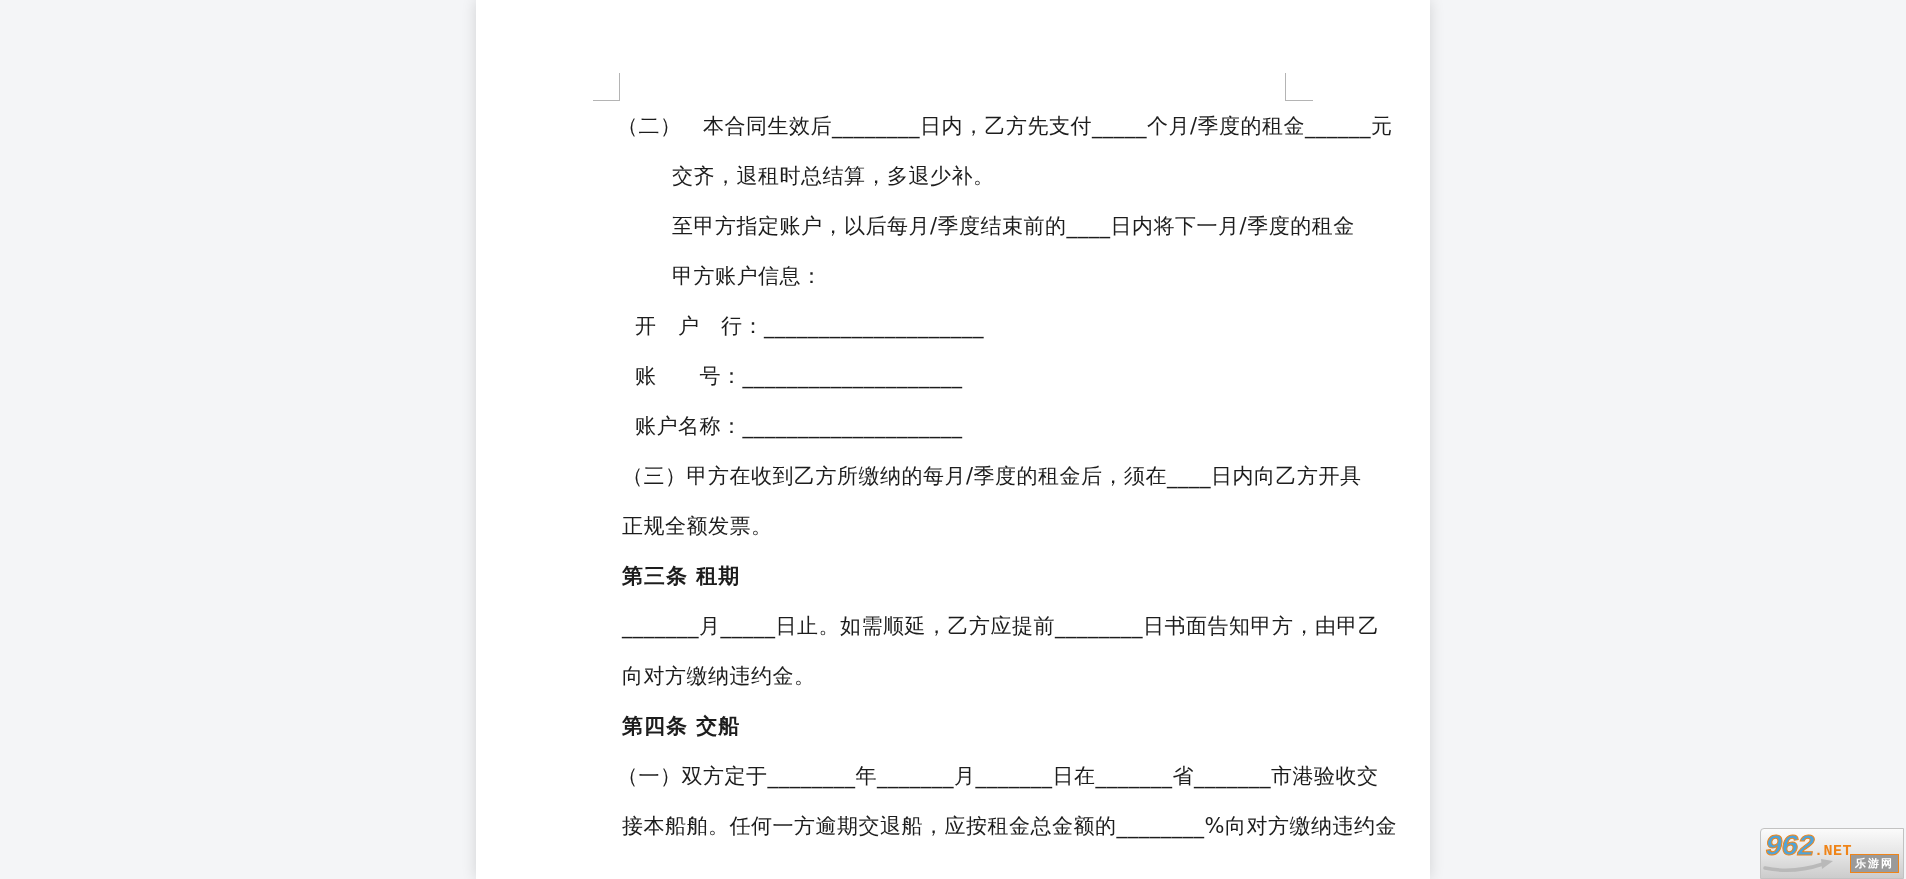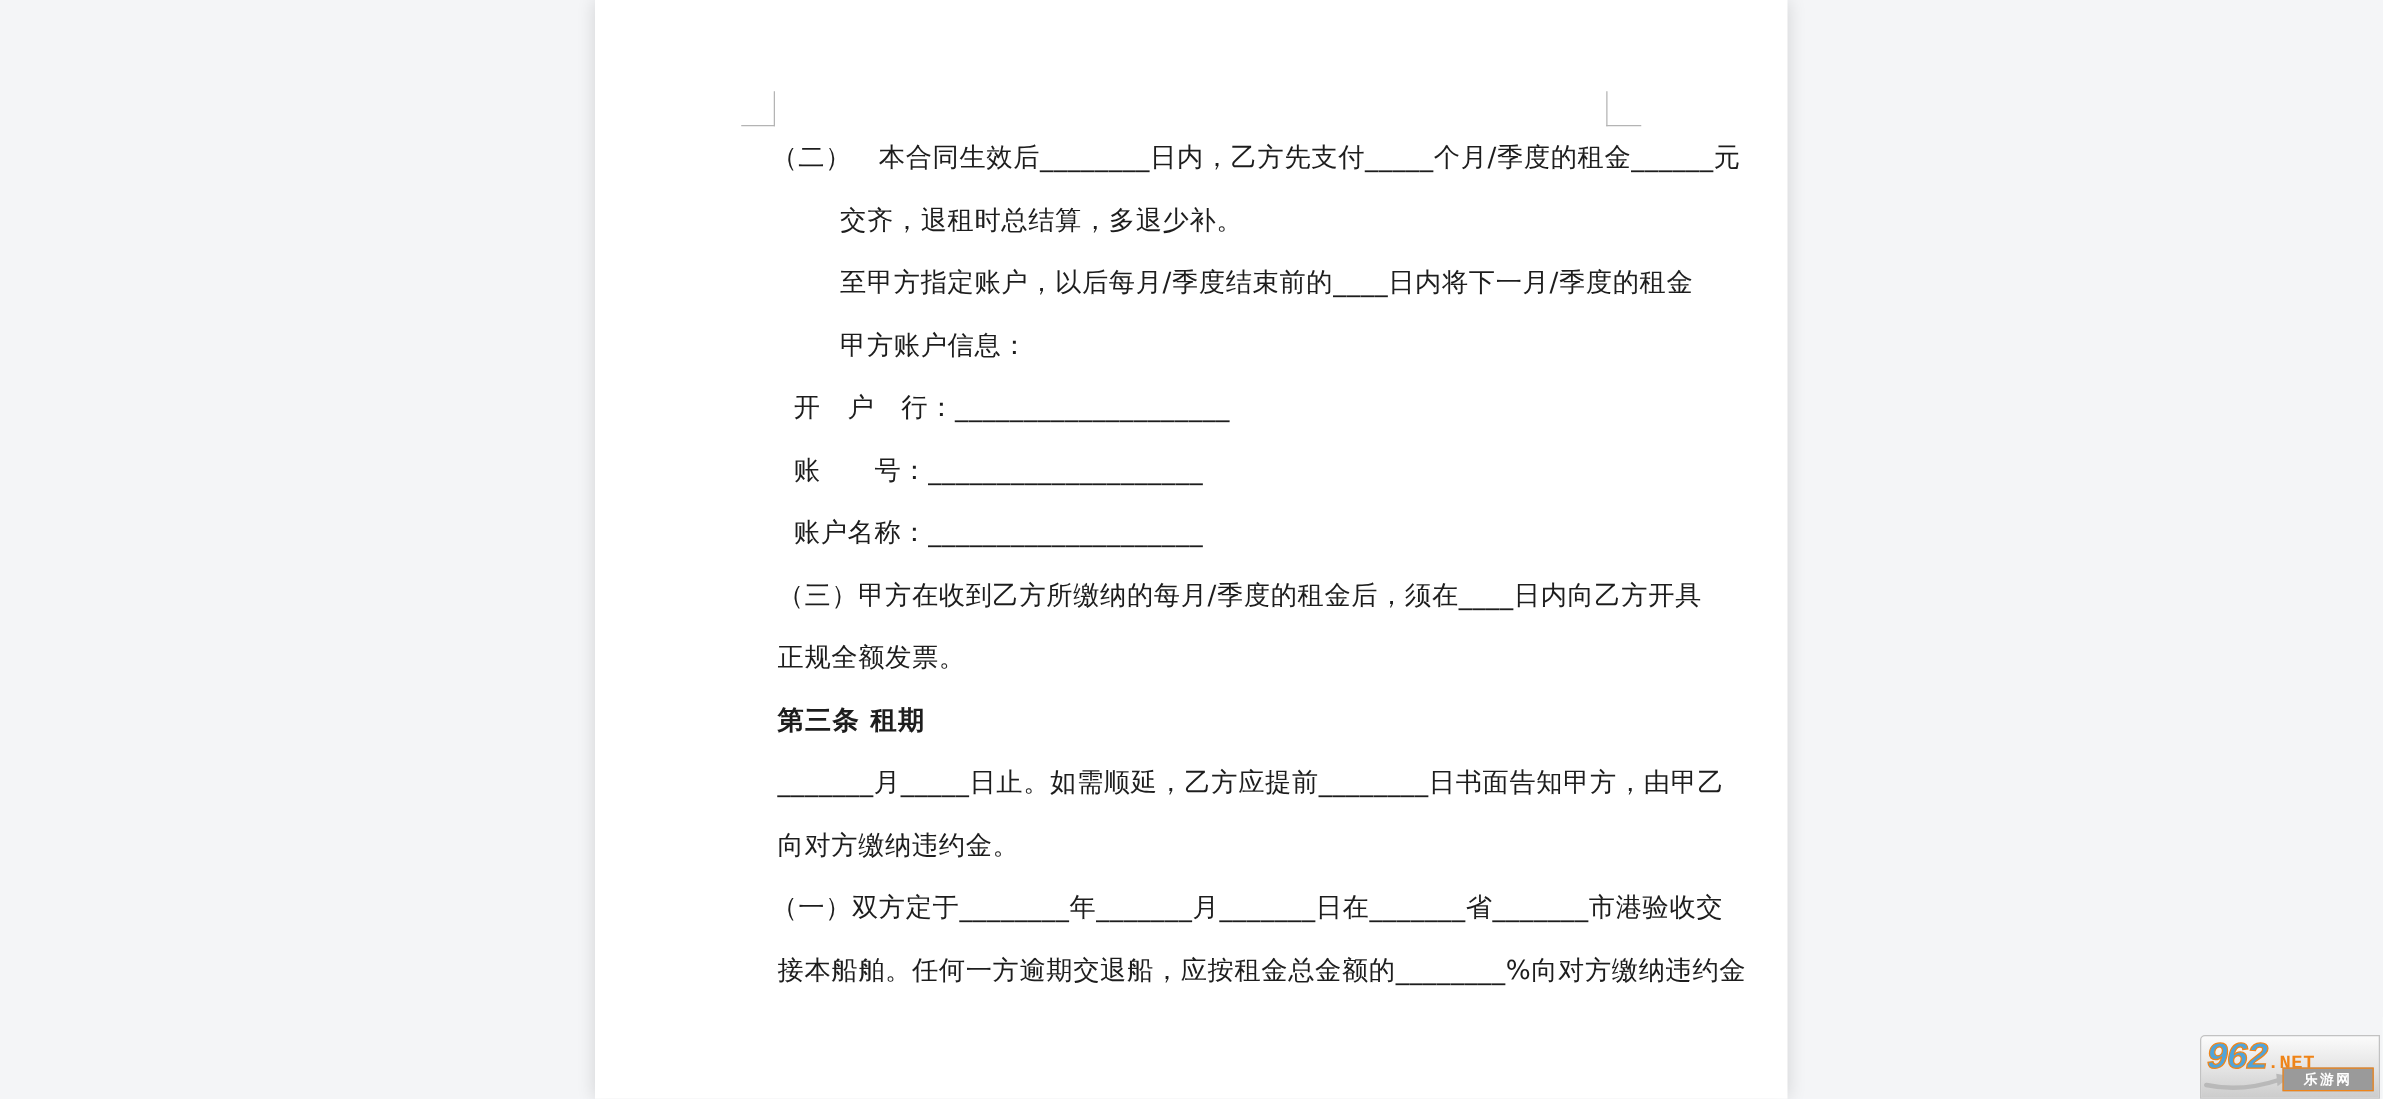--- a/index.html
+++ b/index.html
@@ -77,21 +77,21 @@
   }
   .logo-swoosh {
     position:absolute; left:2px; bottom:5px;
   }
   .logo-cn {
     position:absolute; right:4px; bottom:5px;
     font-size:11px; font-weight:bold;
     color:#ffffff;
     background:#9a9a9a;
     border:1px solid #ef8418;
-    padding:1px 16px;
+    padding:1px 4px;
     letter-spacing:2px;
   }
 </style>
 </head>
 <body>
 
 <div class="page">
   <div class="mark-left"></div>
   <div class="mark-right"></div>
   <div class="doc-lines">
@@ -100,20 +100,21 @@
       <div class="line hang">至甲方指定账户，以后每月/季度结束前的____日内将下一月/季度的租金</div>
       <div class="line hang">甲方账户信息：</div>
       <div class="line acct">开　户　行：____________________</div>
       <div class="line acct">账　　号：____________________</div>
       <div class="line acct">账户名称：____________________</div>
       <div class="line ind0">（三）甲方在收到乙方所缴纳的每月/季度的租金后，须在____日内向乙方开具</div>
       <div class="line ind0">正规全额发票。</div>
       <div class="line ind0 bold">第三条 租期</div>
       <div class="line ind0">_______月_____日止。如需顺延，乙方应提前________日书面告知甲方，由甲乙</div>
       <div class="line ind0">向对方缴纳违约金。</div>
+      <div class="line ind0 bold">第四条 交船</div>
       <div class="line ind1">（一）双方定于________年_______月_______日在_______省_______市港验收交</div>
       <div class="line ind0">接本船舶。任何一方逾期交退船，应按租金总金额的________%向对方缴纳违约金</div>
     </div>
 </div>
 
 <div class="logo">
   <div class="logo-top">
     <span class="logo-962">962</span><span class="logo-net">.NET</span>
   </div>
   <svg class="logo-swoosh" width="72" height="16" viewBox="0 0 72 16">

